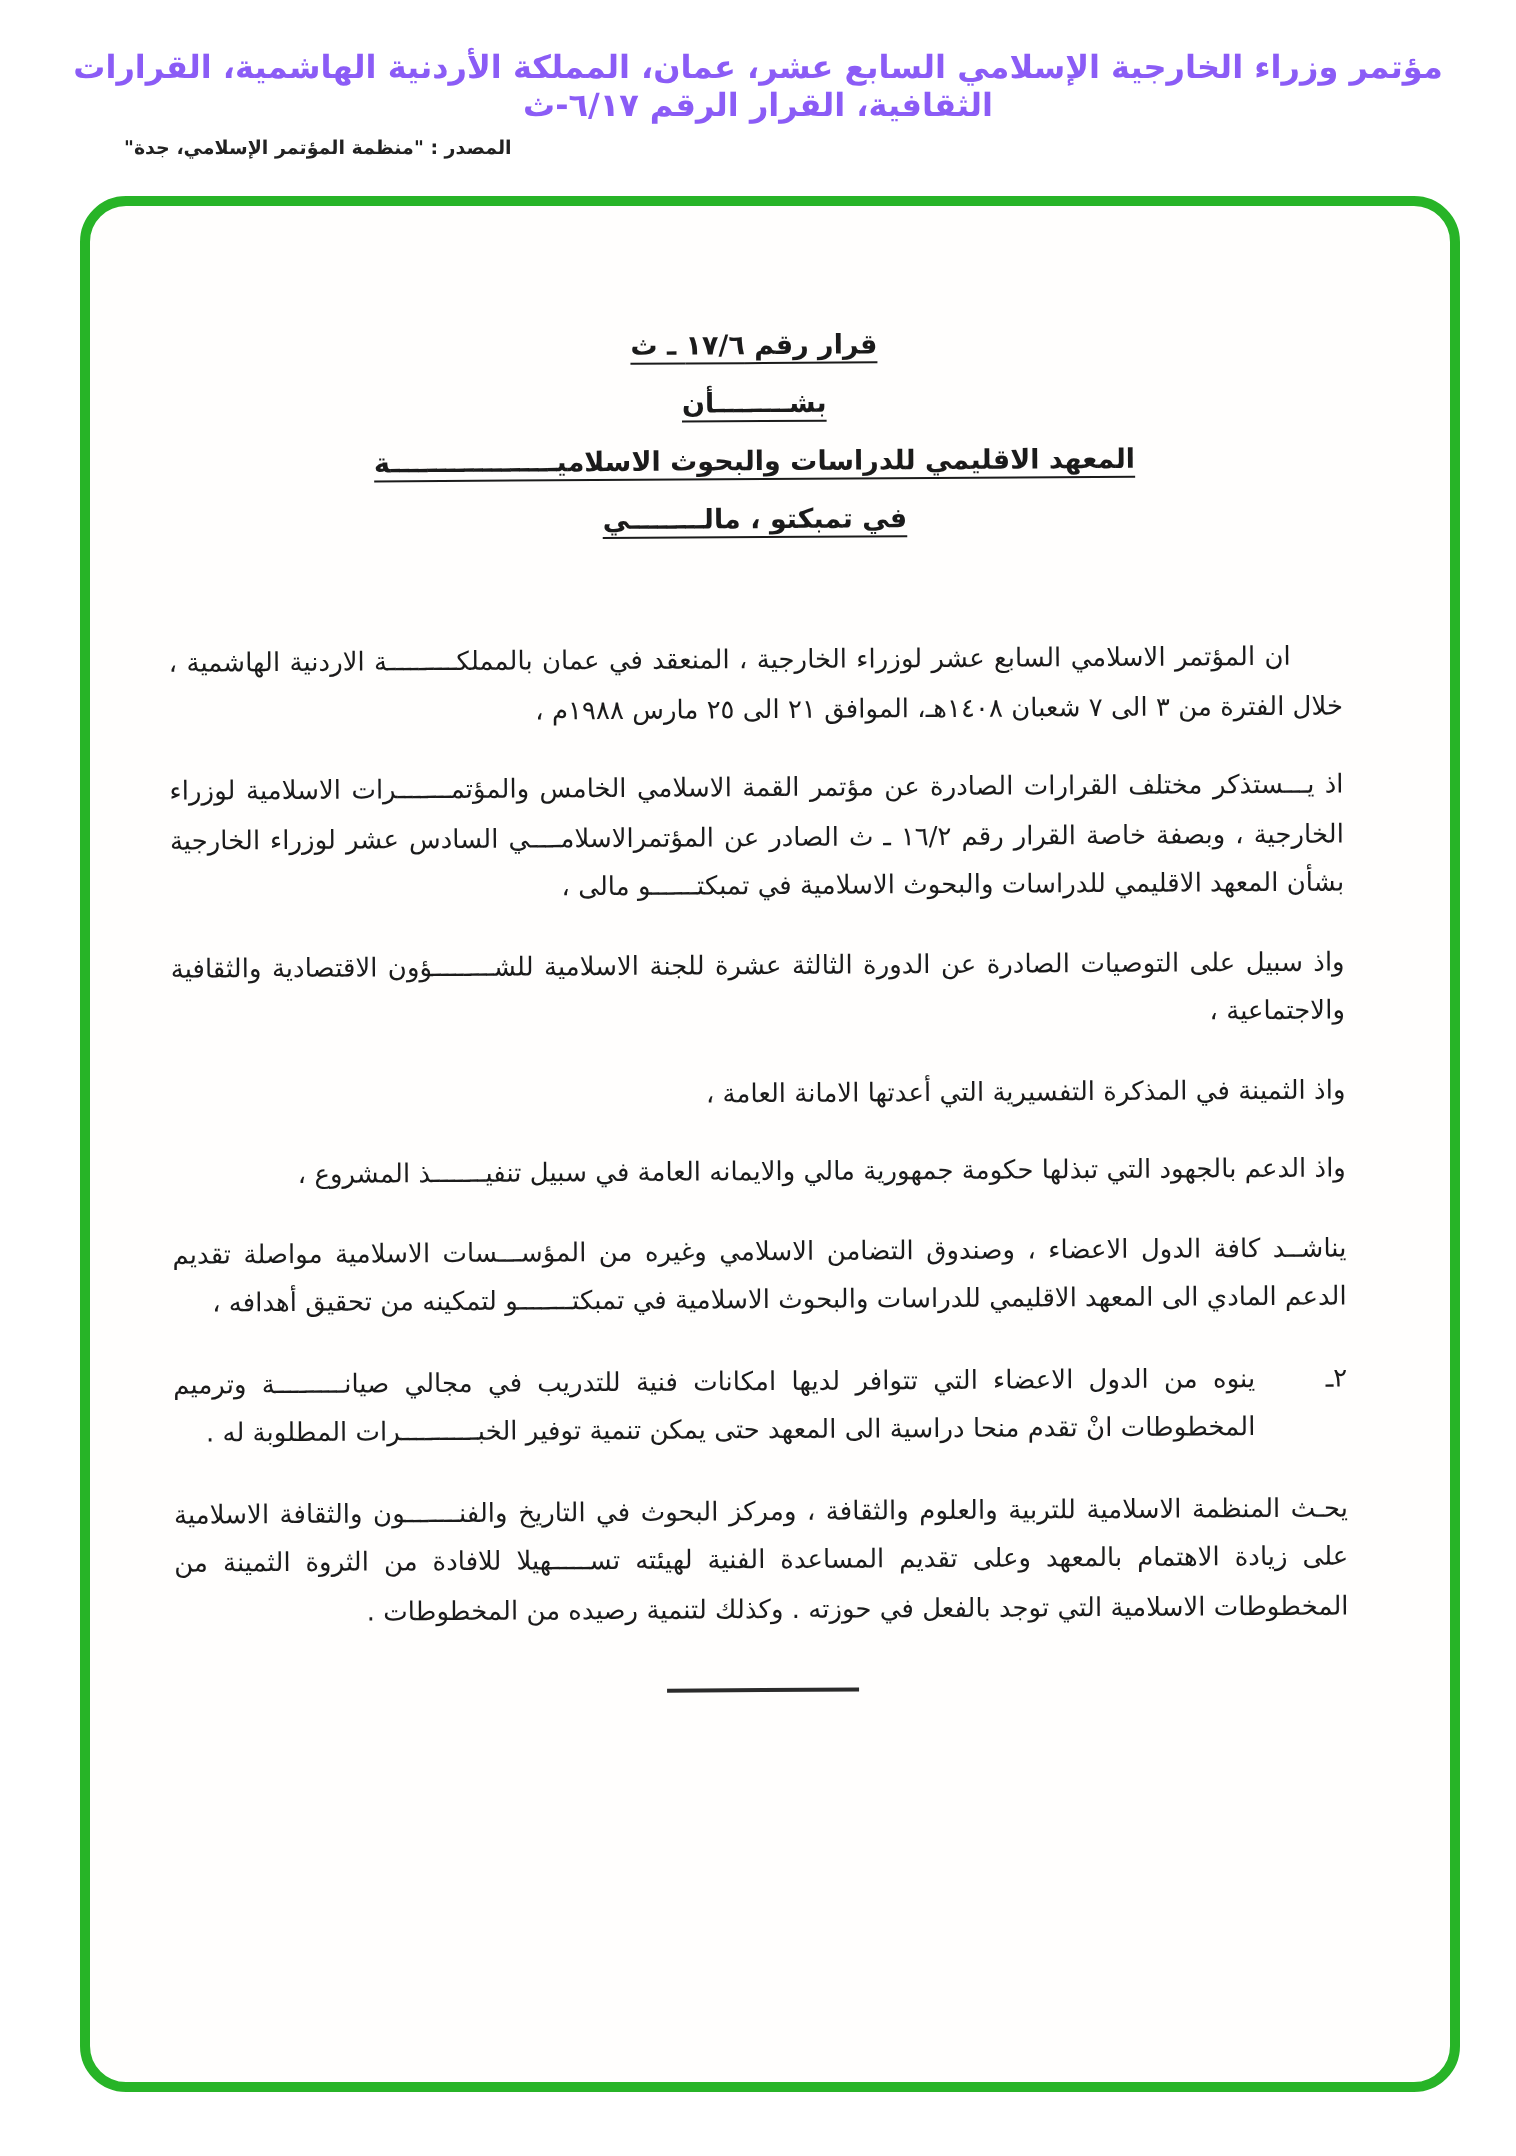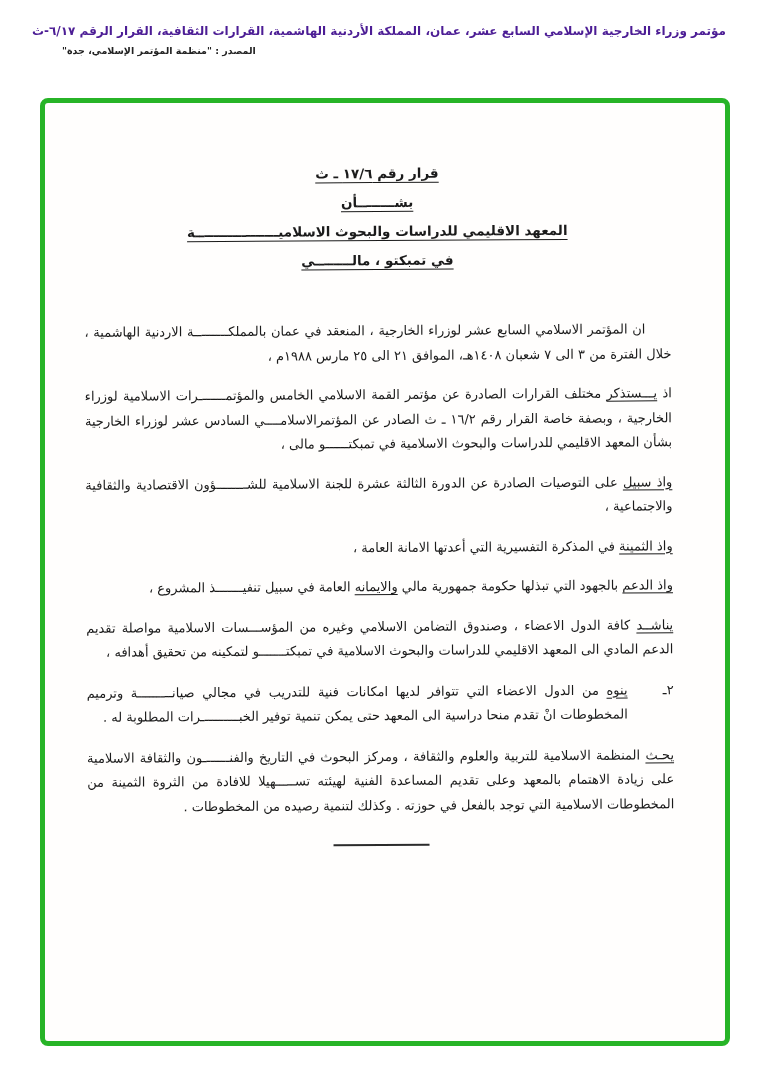--- a/index.html
+++ b/index.html
@@ -8,39 +8,39 @@
     width: 758px; height: 1078px;
     background: #ffffff;
     font-family: "DejaVu Sans", sans-serif;
     position: relative;
     color: #000;
   }
   .page-header {
     direction: rtl;
     text-align: center;
     padding-top: 24px;
-    font-size: 12px;
+    font-size: 16px;
     font-weight: bold;
-    color: #4c1d95;
+    color: #8b5cf6;
   }
   .source-line {
     direction: rtl;
     text-align: left;
     padding-left: 62px;
     margin-top: 7px;
     font-size: 9.5px;
     font-weight: bold;
     color: #222;
   }
   .doc-frame {
     position: absolute;
     left: 40px; top: 98px;
     width: 690px; height: 948px;
     border: 5px solid #27b427;
-    border-radius: 8px;
+    border-radius: 23px;
     background: #fffefd;
     overflow: hidden;
   }
   .doc {
     direction: rtl;
     height: 100%;
     padding: 56px 55px 0 38px;
     color: #1b1b1b;
     font-size: 13px;
     line-height: 24.5px;
@@ -57,21 +57,20 @@
   .t-line > span {
     text-decoration: underline;
     text-underline-offset: 4px;
   }
   .para {
     margin: 0 0 15px 0;
     text-align: justify;
   }
   .para.first { text-indent: 26px; }
   .u {
-    text-decoration: underline;
     text-underline-offset: 3px;
   }
   .item {
     display: flex;
     margin: 0 0 16px 0;
   }
   .item .num {
     flex: 0 0 46px;
     width: 46px;
   }

